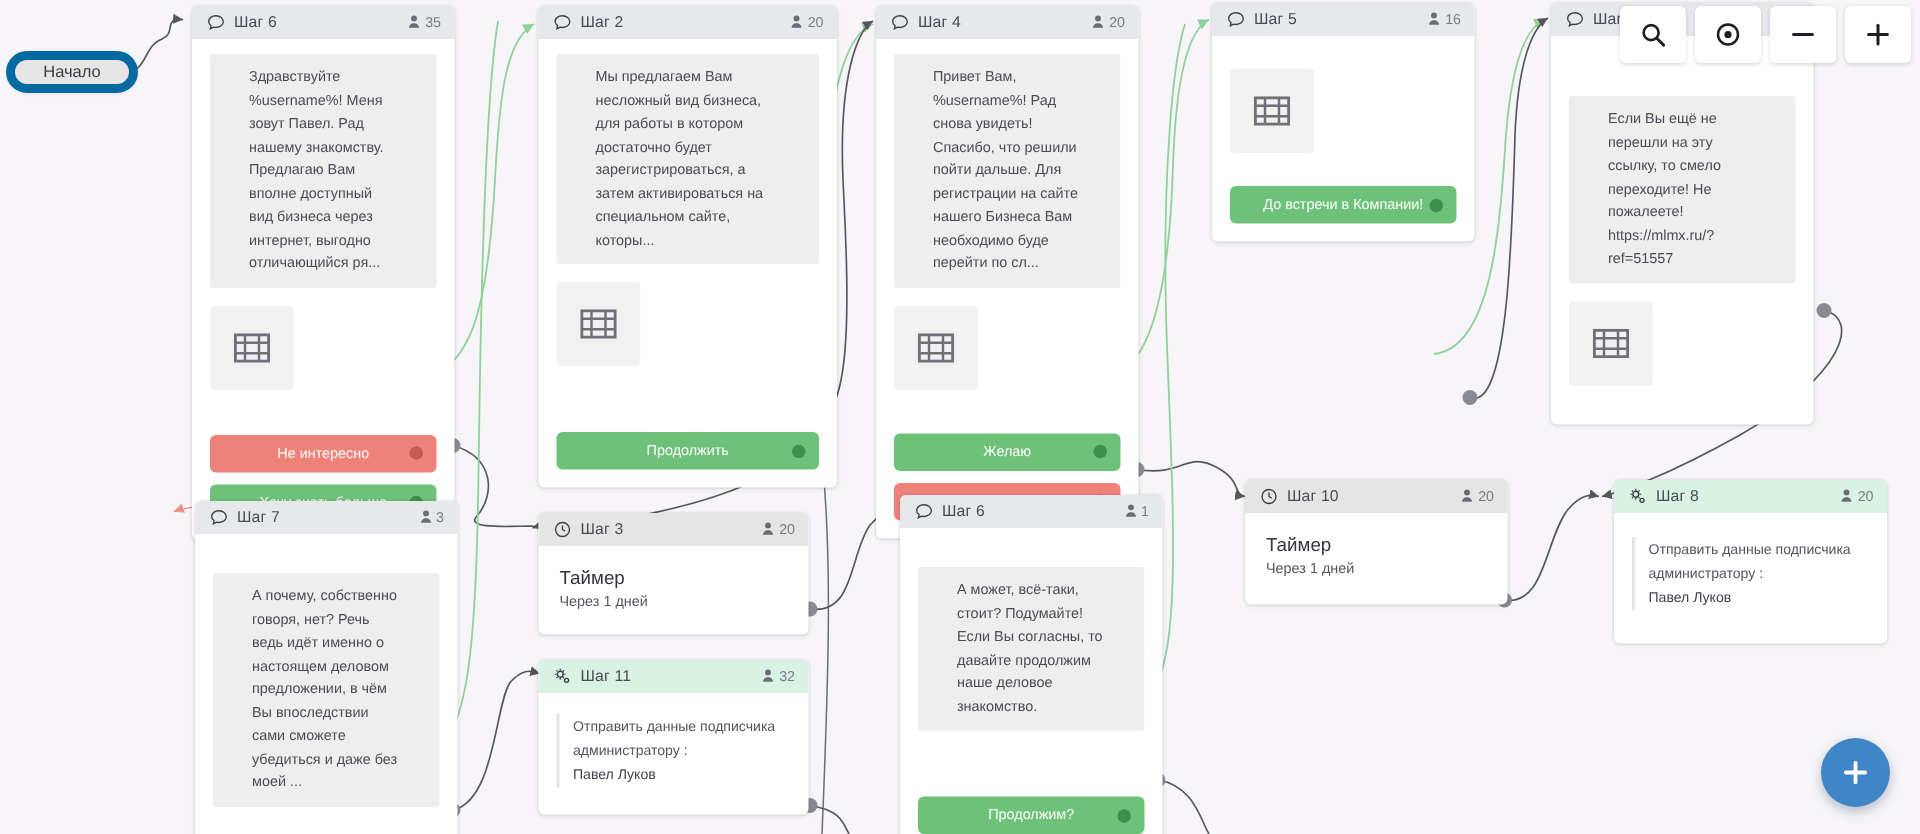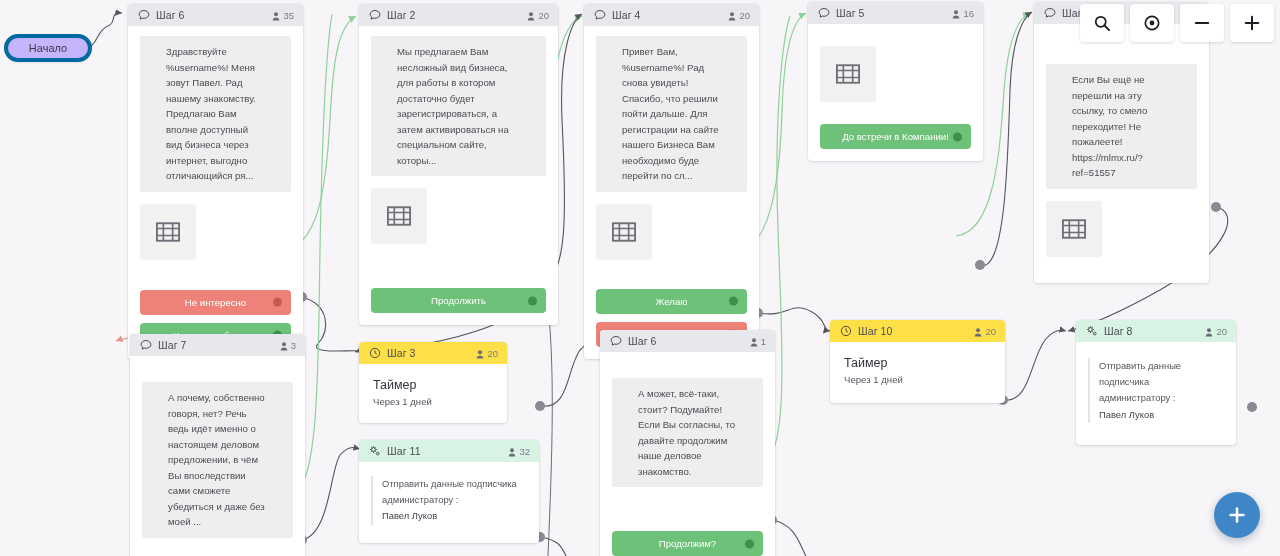--- a/index.html
+++ b/index.html
@@ -20,22 +20,22 @@
   #edges {
     position: absolute; left: 0; top: 0;
     width: 1280px; height: 556px;
     pointer-events: none;
     z-index: 1;
   }
 
   
   .start-node {
     position: absolute;
-    background: #c4b5fd;
-    border: 4px solid #0369a1;
+    background: #e5e5e5;
+    border: 6px solid #0369a1;
     border-radius: 18px;
     height: 28px;
     display: flex; align-items: center; justify-content: center;
     font-size: 11px;
     color: #3a3a44;
     box-shadow: 0 1px 2px rgba(40,40,60,.08);
     z-index: 3;
   }
 
   
@@ -49,33 +49,33 @@
   }
   .card-header {
     height: 22px;
     display: flex;
     align-items: center;
     padding: 0 9px;
     font-size: 10.5px;
     color: #4a4a55;
   }
   .card-header.msg    { background: #e6e8ec; }
-  .card-header.timer  { background: #fde047; }
+  .card-header.timer  { background: #e5e5e5; }
   .card-header.action { background: #d8f2e3; }
 
   .hdr-icon {
     width: 13px; height: 13px;
     margin-right: 6px;
     flex: 0 0 auto;
     display: inline-flex; align-items: center; justify-content: center;
     color: #3c3c46;
   }
   .hdr-title { flex: 1 1 auto; letter-spacing: .1px; }
   .hdr-count {
-    display: inline-flex; align-items: flex-end;
+    display: inline-flex; align-items: flex-start;
     gap: 3px;
     font-size: 9.5px;
     color: #7b7b88;
   }
   .hdr-count .person {
     width: 8px; height: 9px;
     display: inline-block;
     color: #6b6b78;
   }
 
@@ -488,21 +488,21 @@
           <span class="port"></span>
         </div>
         <div class="flow-btn red">
           <span>Нет, спасибо</span>
 
         </div>
       </div>
     </div>
   </div>
 
-  <div class="card" style="left:359px; top:342px; width:148px;">
+  <div class="card" style="left:359px; top:342px; width:180px;">
     <div class="card-header timer">
       <span class="hdr-icon">
         <svg width="12" height="12" viewBox="0 0 16 16">
             <circle cx="8" cy="8" r="6.2" fill="none" stroke="currentColor" stroke-width="1.2"></circle>
             <path d="M8 4.5V8l2.4 1.6" fill="none" stroke="currentColor" stroke-width="1.2"></path>
           </svg>
       </span>
       <span class="hdr-title">Шаг 3</span>
       <span class="hdr-count">
         <span class="person">
@@ -567,21 +567,21 @@
         </span>
         <span>20</span>
       </span>
     </div>
     <div class="card-body" style="padding:14px 14px 18px 14px;">
       <div class="timer-title">Таймер</div>
       <div class="timer-sub">Через 1 дней</div>
     </div>
   </div>
 
-  <div class="card" style="left:1076px; top:320px; width:160px;">
+  <div class="card" style="left:1076px; top:320px; width:182px;">
     <div class="card-header action">
       <span class="hdr-icon">
         <svg width="12" height="12" viewBox="0 0 16 16">
             <circle cx="6" cy="6" r="2.6" fill="none" stroke="currentColor" stroke-width="1.3"></circle>
             <path d="M6 1.2v1.4M6 9.4v1.4M1.2 6h1.4M9.4 6h1.4M2.6 2.6l1 1M8.4 8.4l1 1M9.4 2.6l-1 1M3.6 8.4l-1 1" stroke="currentColor" stroke-width="1.1"></path>
             <circle cx="11.6" cy="11.4" r="1.8" fill="none" stroke="currentColor" stroke-width="1.2"></circle>
           </svg>
       </span>
       <span class="hdr-title">Шаг 8</span>
       <span class="hdr-count">

